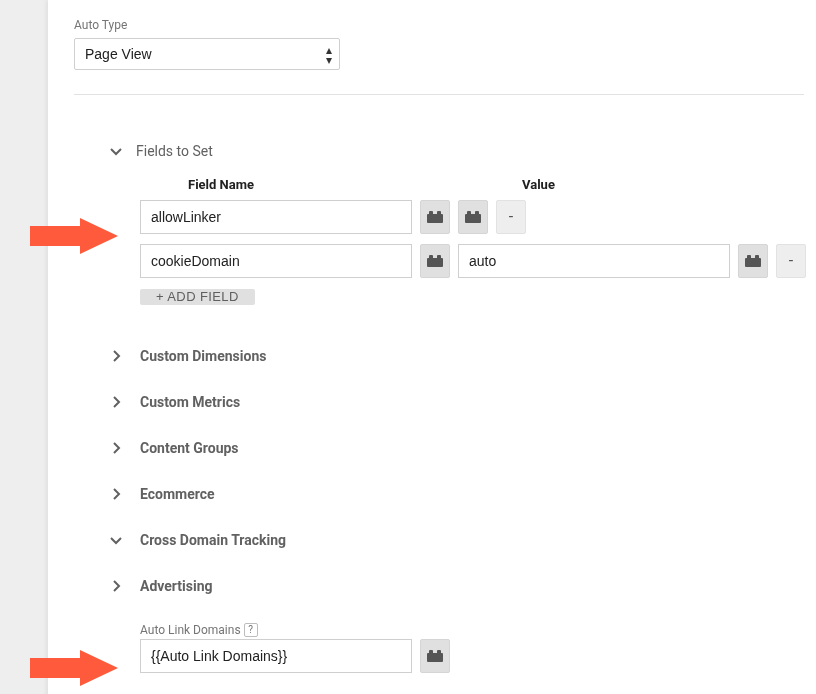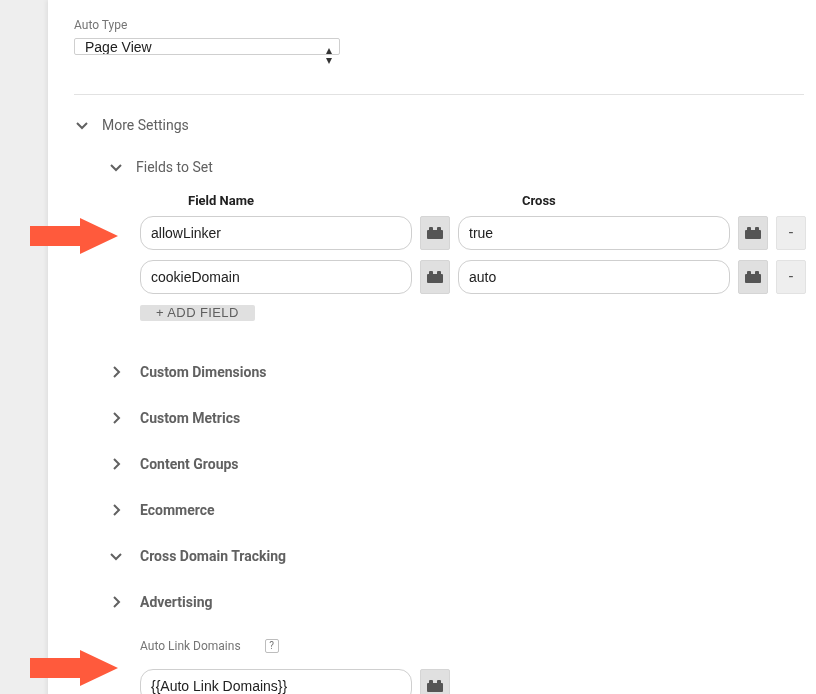--- a/index.html
+++ b/index.html
@@ -31,21 +31,21 @@
     margin-bottom:6px;
     margin-top:6px;
   }
   .select-wrap {
     position:relative;
     width:266px;
     height:32px;
   }
   select.track-type {
     width:266px;
-    height:17px;
+    height:32px;
     border:1px solid #cfcfcf;
     border-radius:2px;
     background:#fff;
     padding:0 10px;
     font-size:14px;
     color:#212121;
     -webkit-appearance:none;
     -moz-appearance:none;
     appearance:none;
   }
@@ -99,21 +99,21 @@
   .tbl-head .col-val   { width:272px; margin-left:46px; }
   .row {
     display:flex;
     align-items:center;
     gap:8px;
     margin-bottom:10px;
   }
   input.text {
     height:34px;
     border:1px solid #cfcfcf;
-    border-radius:13px;
+    border-radius:0;
     padding:8px 10px;
     font-size:14px;
     background:#fff;
     color:#212121;
   }
   .w272 { width:272px; }
   .btn-brick {
     width:30px; height:34px;
     background:#e0e0e0;
     border:1px solid #d5d5d5;
@@ -166,22 +166,22 @@
   }
   .cross-body {
     padding-left:66px;
     padding-top:14px;
   }
   .mini-label {
     font-size:12px;
     color:#757575;
     display:flex;
     align-items:flex-end;
-    gap:24px;
-    margin-bottom:16px;
+    gap:3px;
+    margin-bottom:2px;
   }
   .help {
     display:inline-flex;
     width:14px; height:14px;
     border:1px solid #bdbdbd;
     border-radius:2px;
     font-size:10px;
     align-items:center;
     justify-content:center;
     color:#757575;
@@ -222,55 +222,46 @@
     <div class="select-wrap">
       <select class="track-type">
         <option>Page View</option>
       </select>
       <div class="select-caret">▴<br>▾</div>
     </div>
 
     <hr class="sep">
 
     <div class="section">
-      <div class="sec-head indent1">
-        <span class="chev">
-          <svg class="chev-svg" viewBox="0 0 12 12">
-              <path d="M1 4 L6 9 L11 4" fill="none" stroke="#616161" stroke-width="2"></path>
-            </svg>
-        </span>
-        <span>More Settings</span>
-      </div>
 
       <div style="padding-top:26px;">
         <div class="sec-head indent2">
           <span class="chev">
             <svg class="chev-svg" viewBox="0 0 12 12">
                 <path d="M1 4 L6 9 L11 4" fill="none" stroke="#616161" stroke-width="2"></path>
               </svg>
           </span>
           <span>Fields to Set</span>
         </div>
 
         <div class="sub-body">
           <div class="tbl-head">
             <div class="col-field">Field Name</div>
-            <div class="col-val">Cross</div>
+            <div class="col-val">Value</div>
           </div>
 
           <div class="row">
             <input class="text w272" value="allowLinker" style="">
             <span class="btn-brick">
               <svg class="lego" viewBox="0 0 16 14">
                   <rect x="0" y="4" width="16" height="9" rx="1" fill="#555"></rect>
                   <rect x="2" y="1" width="4" height="4" rx="1" fill="#555"></rect>
                   <rect x="10" y="1" width="4" height="4" rx="1" fill="#555"></rect>
                 </svg>
             </span>
-            <input class="text w272" value="true" style="">
             <span class="btn-brick">
               <svg class="lego" viewBox="0 0 16 14">
                   <rect x="0" y="4" width="16" height="9" rx="1" fill="#555"></rect>
                   <rect x="2" y="1" width="4" height="4" rx="1" fill="#555"></rect>
                   <rect x="10" y="1" width="4" height="4" rx="1" fill="#555"></rect>
                 </svg>
             </span>
             <span class="btn-remove">-</span>
           </div>
 

